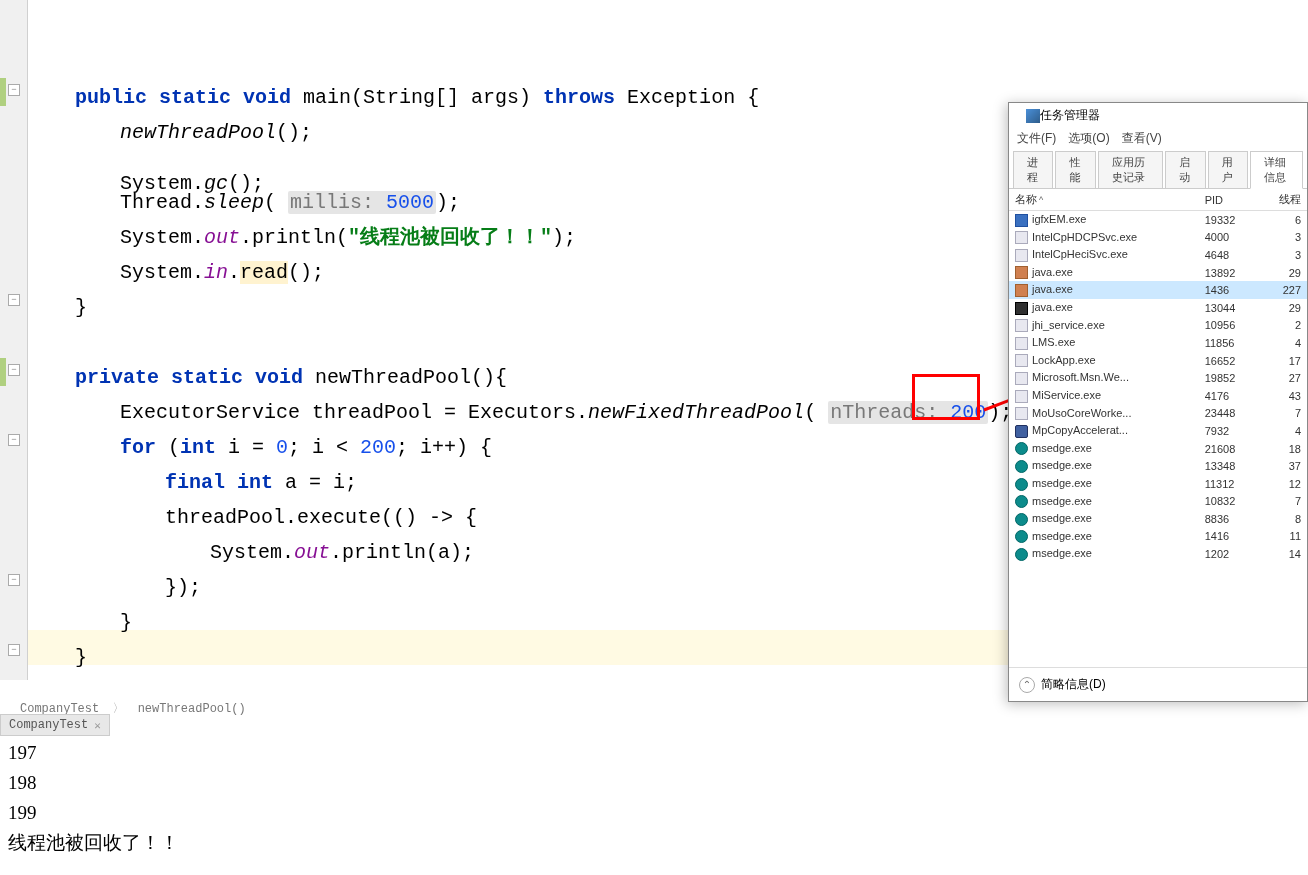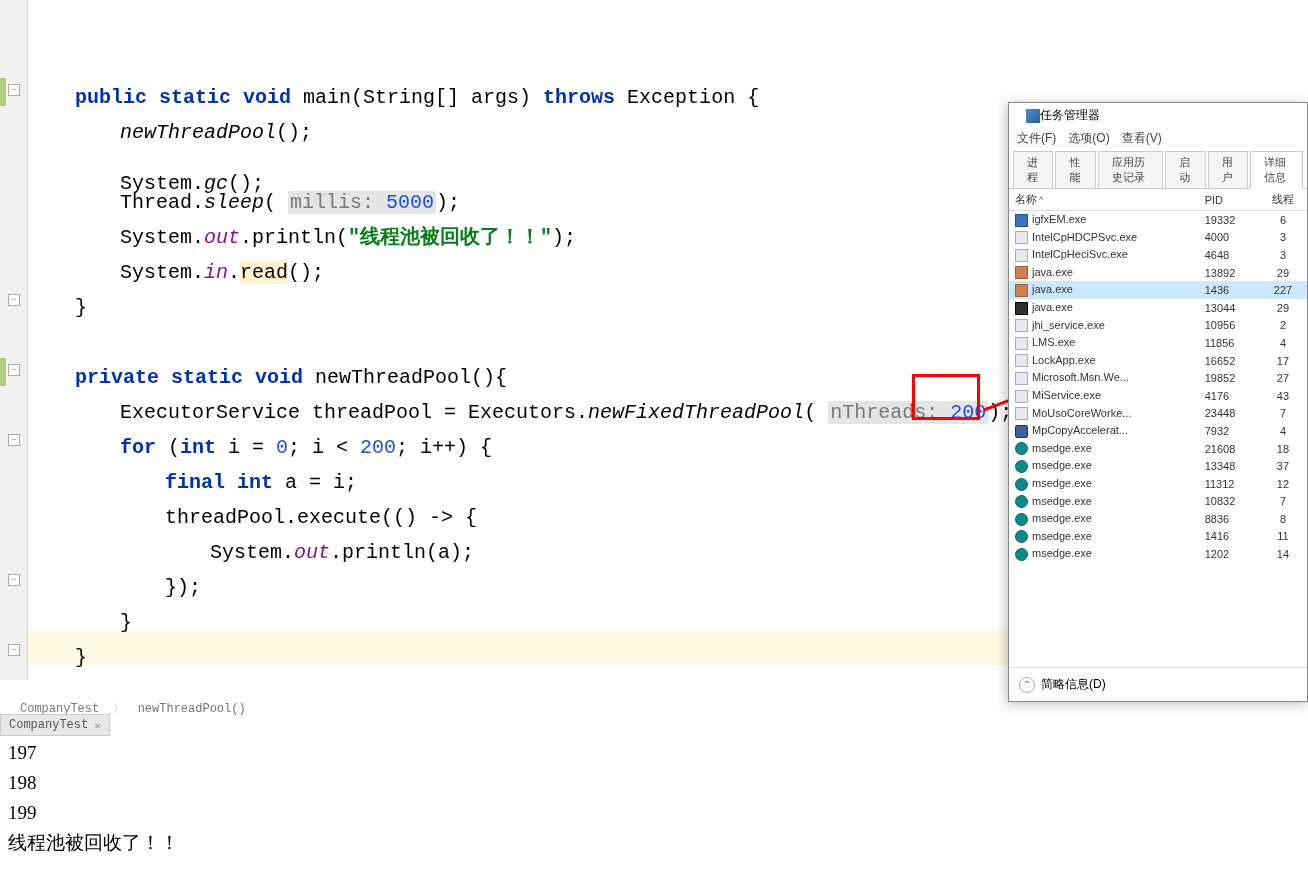--- a/index.html
+++ b/index.html
@@ -158,21 +158,21 @@
   border-collapse: collapse;
 }
 .tm-table th {
   text-align: left;
   font-weight: normal;
   padding: 3px 6px;
   border-bottom: 1px solid #ddd;
   font-size: 11px;
   color: #333;
 }
-.tm-table th.num, .tm-table td.num { text-align: center; }
+.tm-table th.num, .tm-table td.num { text-align: right; }
 .tm-table td {
   padding: 2px 6px;
   font-size: 11px;
   color: #333;
   white-space: nowrap;
 }
 .tm-row.sel { background: #cce8ff; }
 .tm-icon {
   display: inline-block;
   width: 13px; height: 13px;

